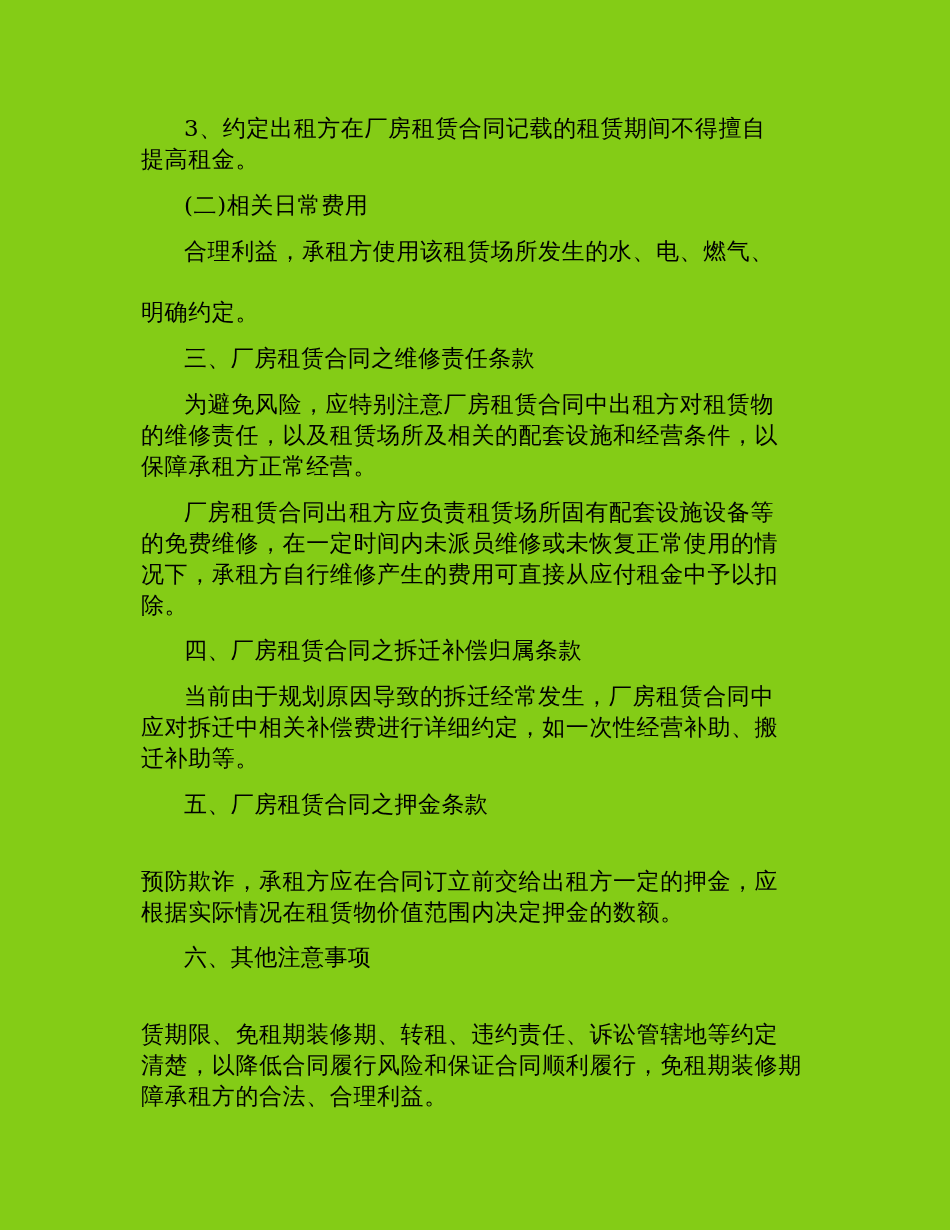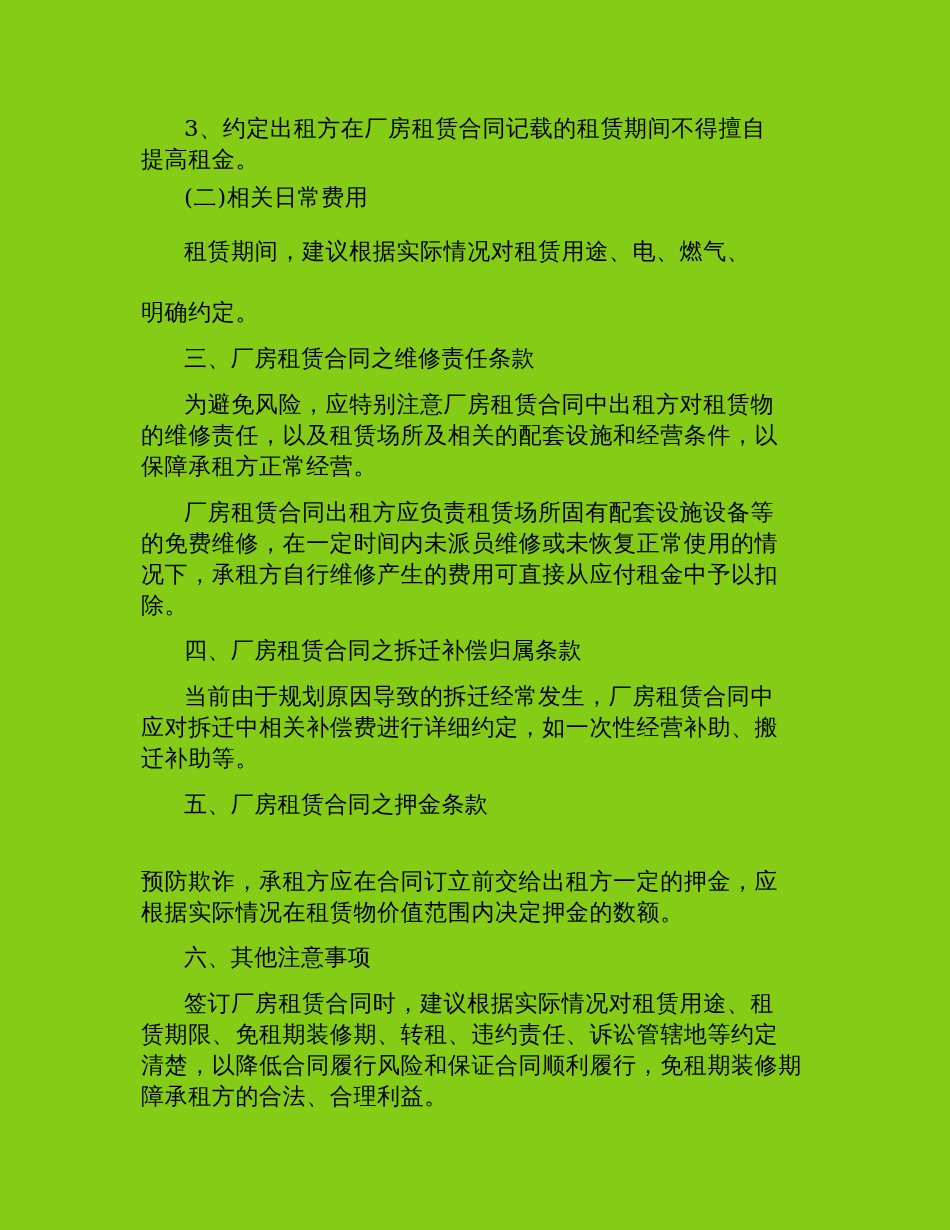--- a/index.html
+++ b/index.html
@@ -17,23 +17,23 @@
   .line.indent { left: 184px; }
   .line.heading { font-family: "DejaVu Sans", "Liberation Sans", sans-serif; font-weight: normal; letter-spacing: 0.4px; }
 </style>
 </head>
 <body>
 
 <div class="page">
   <div class="line indent" style="top:113px">3、约定出租方在厂房租赁合同记载的租赁期间不得擅自</div>
   <div class="line" style="top:144px">提高租金。</div>
 
-  <div class="line indent" style="top:182px">(二)相关日常费用</div>
+  <div class="line indent" style="top:190px">(二)相关日常费用</div>
 
-  <div class="line indent" style="top:236px">租赁期间，建议根据实际情况对租赁用途、电、燃气、</div>
+  <div class="line indent" style="top:236px">合理利益，承租方使用该租赁场所发生的水、电、燃气、</div>
   <div class="line" style="top:297px">明确约定。</div>
 
   <div class="line indent heading" style="top:343px">三、厂房租赁合同之维修责任条款</div>
 
   <div class="line indent" style="top:389px">为避免风险，应特别注意厂房租赁合同中出租方对租赁物</div>
   <div class="line" style="top:420px">的维修责任，以及租赁场所及相关的配套设施和经营条件，以</div>
   <div class="line" style="top:451px">保障承租方正常经营。</div>
 
   <div class="line indent" style="top:497px">厂房租赁合同出租方应负责租赁场所固有配套设施设备等</div>
   <div class="line" style="top:528px">的免费维修，在一定时间内未派员维修或未恢复正常使用的情</div>
@@ -46,17 +46,16 @@
   <div class="line" style="top:712px">应对拆迁中相关补偿费进行详细约定，如一次性经营补助、搬</div>
   <div class="line" style="top:743px">迁补助等。</div>
 
   <div class="line indent heading" style="top:789px">五、厂房租赁合同之押金条款</div>
 
   <div class="line" style="top:866px">预防欺诈，承租方应在合同订立前交给出租方一定的押金，应</div>
   <div class="line" style="top:897px">根据实际情况在租赁物价值范围内决定押金的数额。</div>
 
   <div class="line indent heading" style="top:942px">六、其他注意事项</div>
 
-  <div class="line indent" style="top:988px">签订厂房租赁合同时，建议根据实际情况对租赁用途、租</div>
   <div class="line" style="top:1019px">赁期限、免租期装修期、转租、违约责任、诉讼管辖地等约定</div>
   <div class="line" style="top:1050px">清楚，以降低合同履行风险和保证合同顺利履行，免租期装修期</div>
   <div class="line" style="top:1081px">障承租方的合法、合理利益。</div>
 </div>
 
 </body></html>

